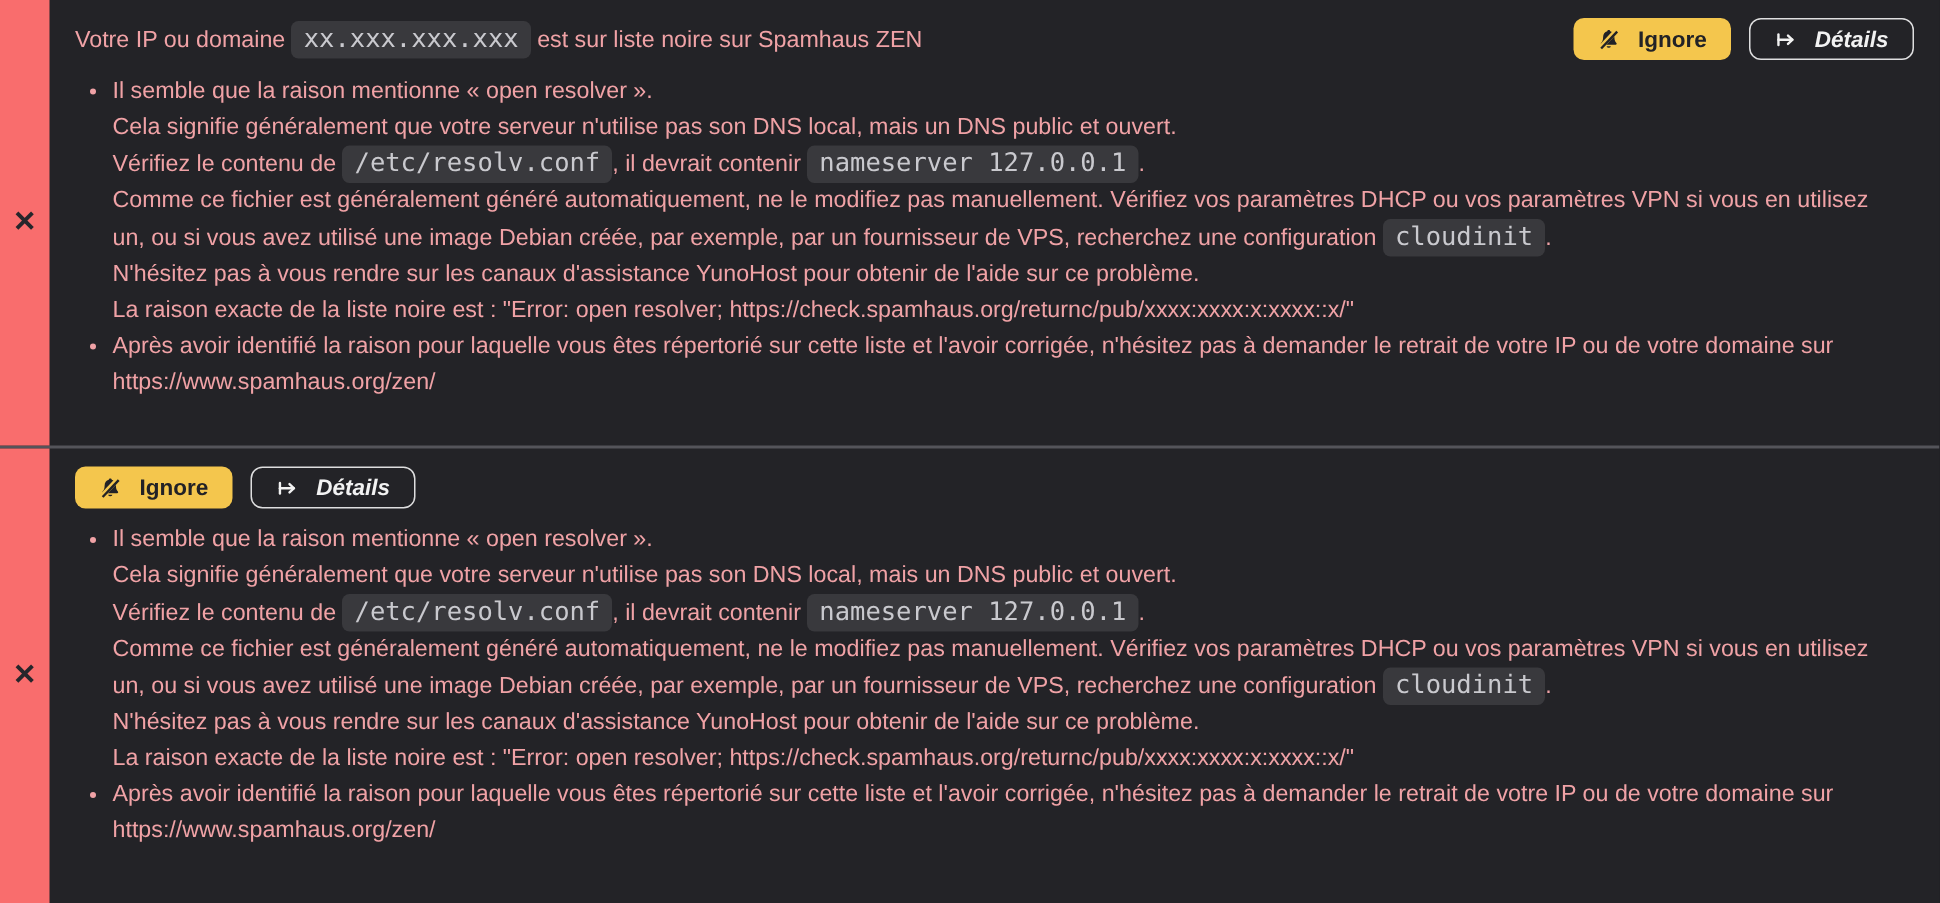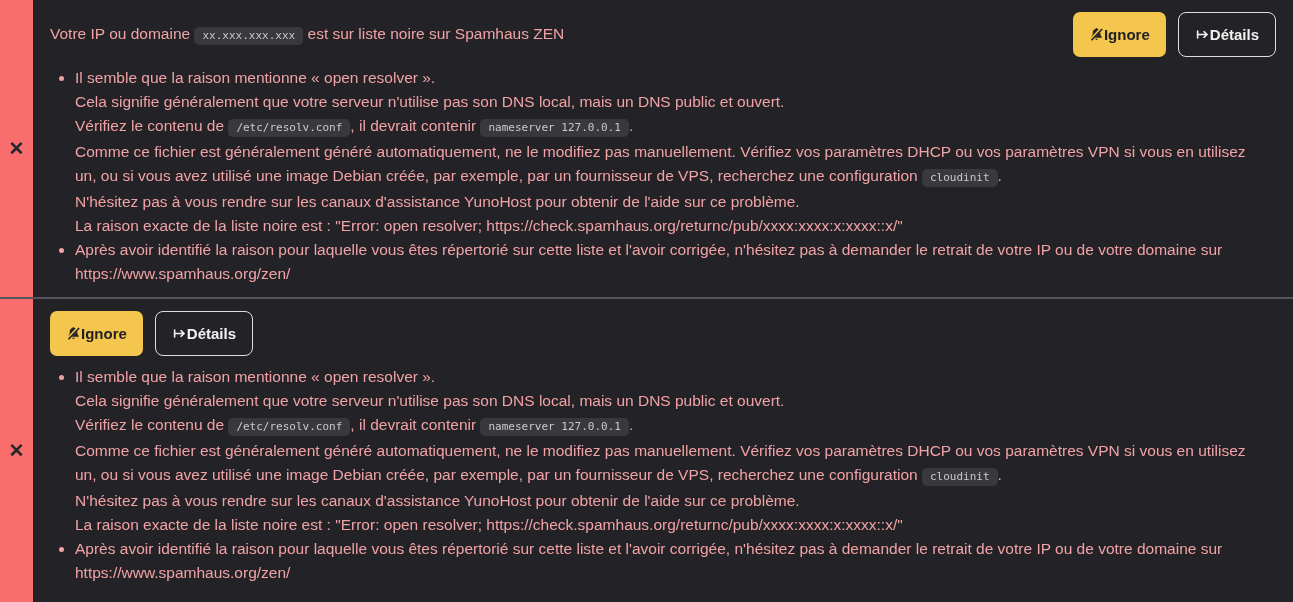--- a/index.html
+++ b/index.html
@@ -35,42 +35,42 @@
     padding:12px 17px 0 17px;
     color:#f0a2a6;
     font-size:15.5px;
   }
   .header-row {
     display:flex; align-items:center; justify-content:space-between;
   }
   .title { line-height:24px; }
   .chip {
     font-family:"DejaVu Sans Mono", monospace;
-    font-size:11px;
+    font-size:17px;
     background:#39393d;
     color:#c9c9ce;
     border-radius:5px;
     padding:2px 8px 3px;
     white-space:nowrap;
   }
   .btn-group { display:flex; gap:12px; flex:0 0 auto; }
   .btn {
-    display:inline-flex; align-items:center; gap:0;
-    height:45px; padding:0 16px;
+    display:inline-flex; align-items:center; gap:12px;
+    height:28px; padding:0 16px;
     font-family:"Liberation Sans", sans-serif;
     font-size:15px; font-weight:600;
     border-radius:7px;
     cursor:pointer;
     line-height:1;
     border:none;
   }
   .btn-ignore { background:#f4c64d; color:#222226; }
   .btn-details {
     background:transparent; color:#f2f2f2;
-    border:1.5px solid #dededf; border-radius:8px;
+    border:1.5px solid #dededf; border-radius:8px;font-style:italic;
   }
   .btn svg { display:block; }
   ul.bullets {
     margin:9px 12px 0 0;
     padding:0 0 0 25px;
   }
   ul.bullets li {
     line-height:24px;
     margin:0;
   }

